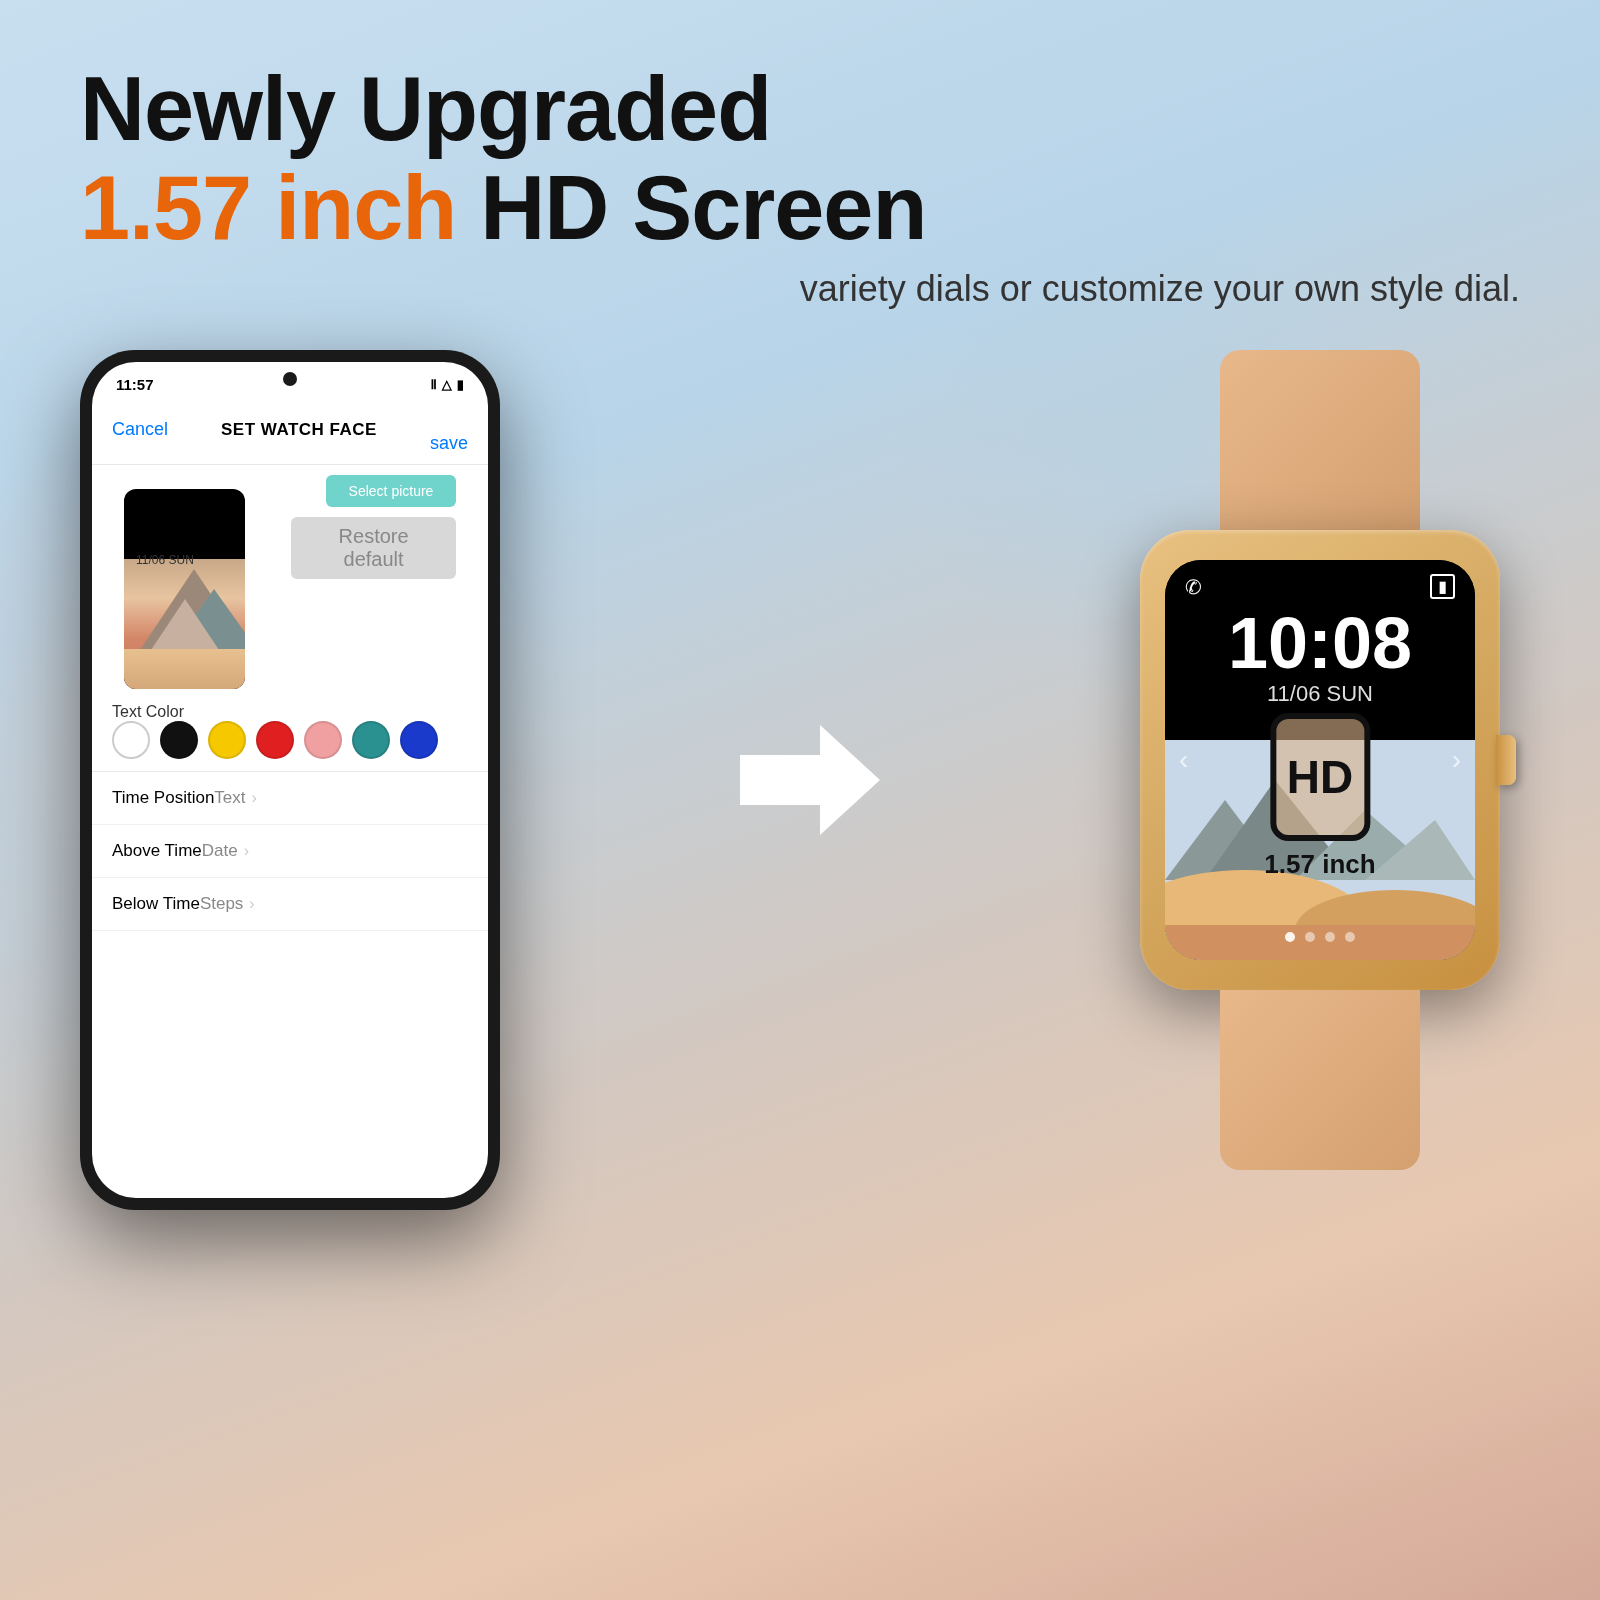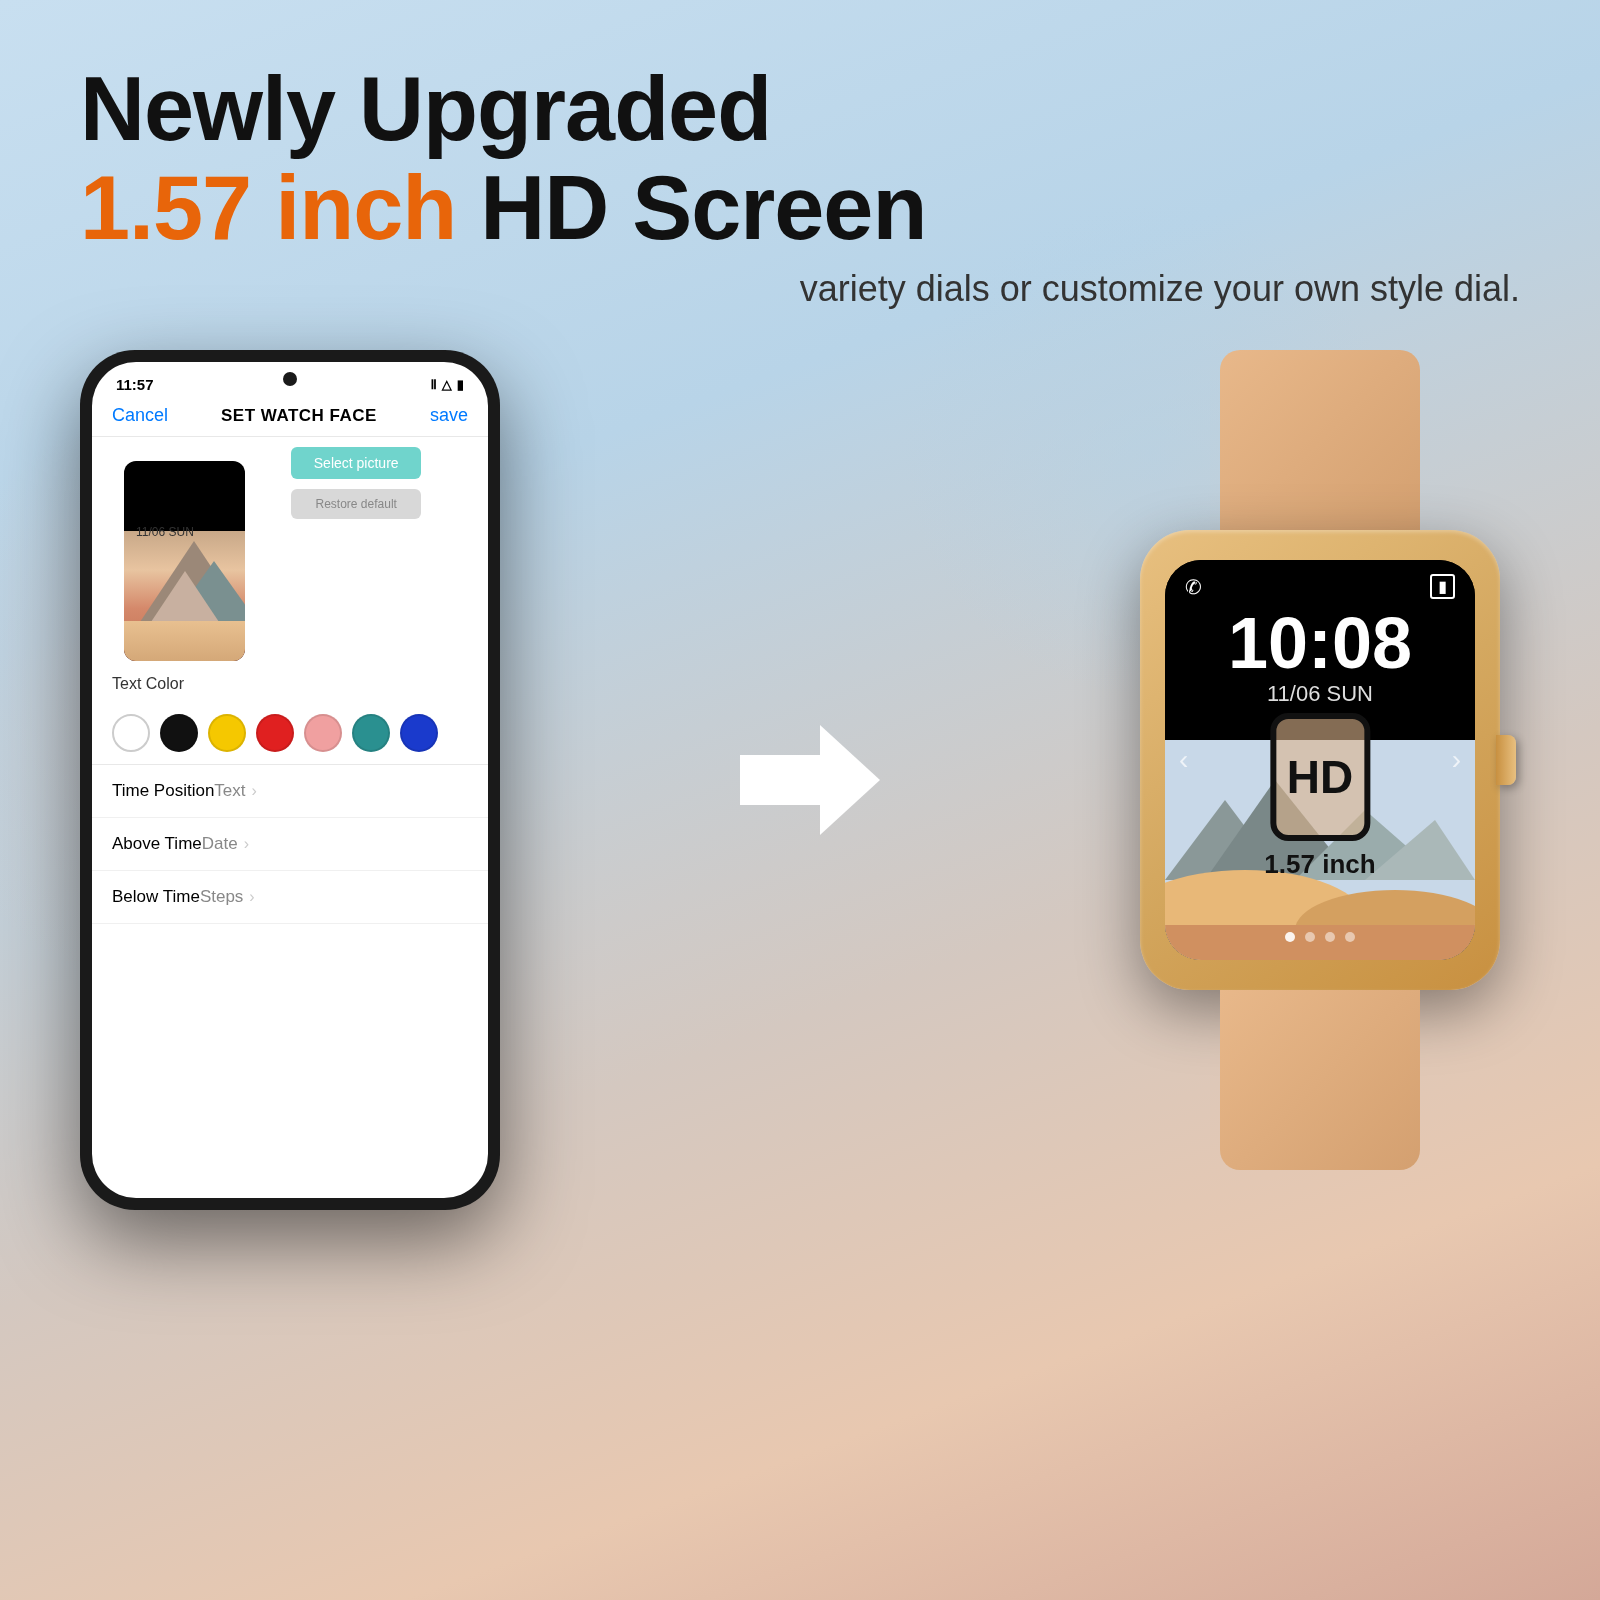--- a/index.html
+++ b/index.html
@@ -131,20 +131,21 @@
     }
     .nav-title {
       font-size: 17px;
       font-weight: 600;
       color: #000;
       letter-spacing: 0.5px;
     }
     .nav-save {
       color: #007AFF;
       font-size: 18px;
+      margin-top: 28px;
     }
 
     
     .watch-face-preview {
       margin: 14px 16px;
       background: #000;
       border-radius: 12px;
       height: 200px;
       position: relative;
       overflow: hidden;
@@ -228,35 +229,35 @@
       cursor: pointer;
       min-width: 130px;
       text-align: center;
     }
     .btn-restore-default {
       background: #d8d8d8;
       color: #888;
       border: none;
       border-radius: 6px;
       padding: 8px 16px;
-      font-size: 12px;
+      font-size: 20px;
       cursor: pointer;
       min-width: 130px;
       text-align: center;
     }
 
     
     .text-color-section {
       padding: 0 20px 12px;
       border-bottom: 1px solid #e8e8e8;
     }
     .text-color-label {
       font-size: 16px;
       color: #333;
-      margin-bottom: 21px;
+      margin-bottom: 0;
     }
     .color-swatches {
       display: flex;
       gap: 10px;
       align-items: center;
     }
     .color-swatch {
       width: 38px;
       height: 38px;
       border-radius: 50%;

